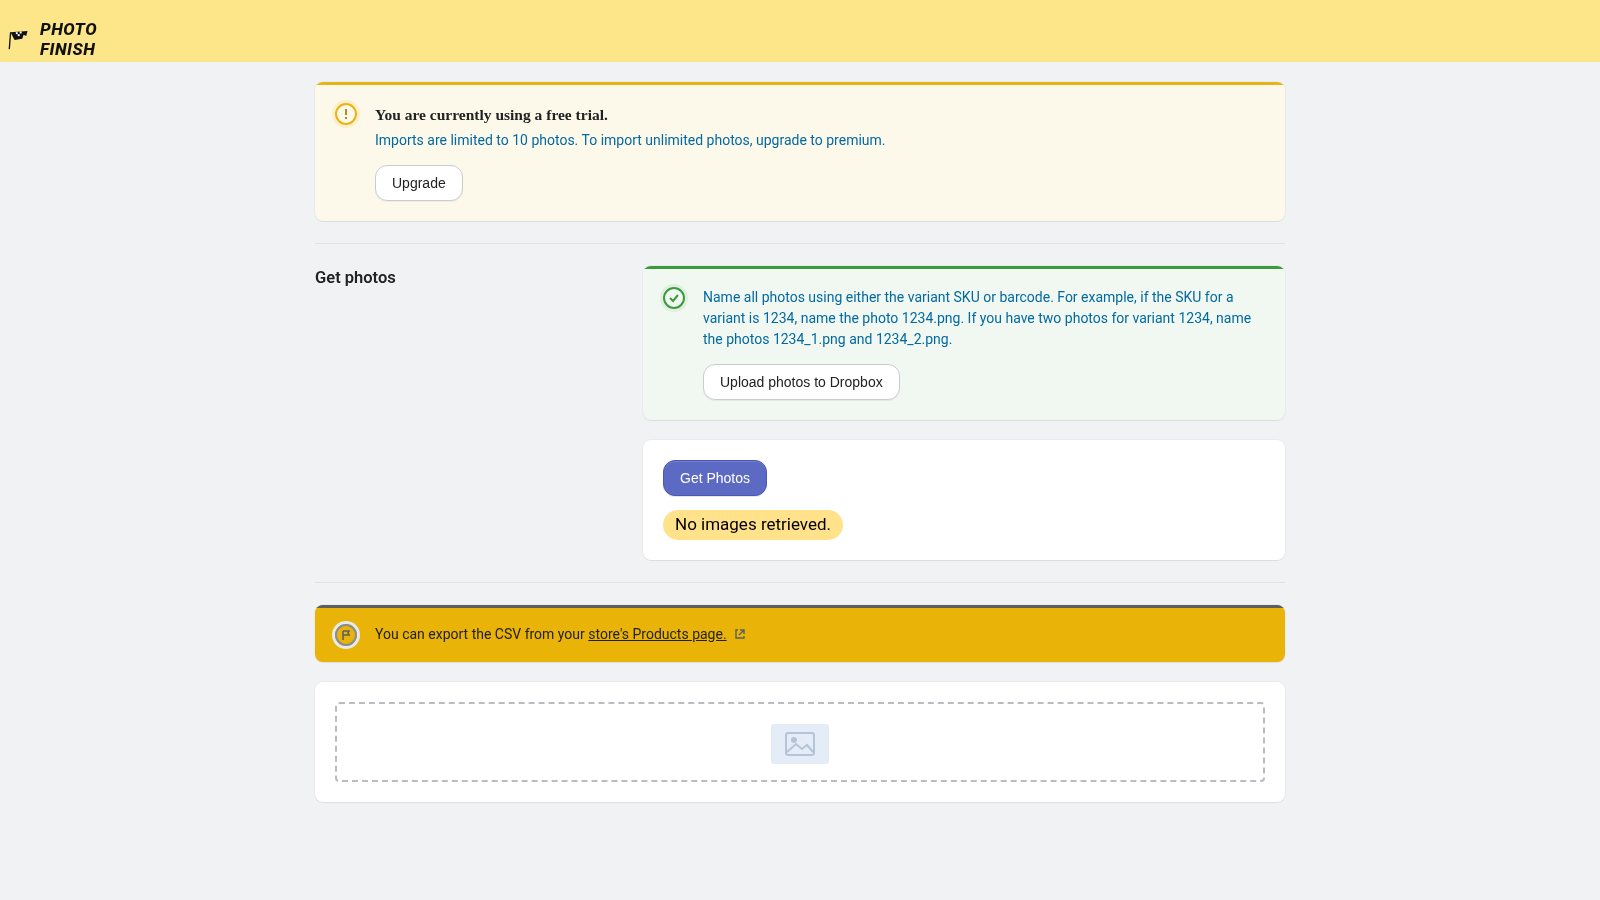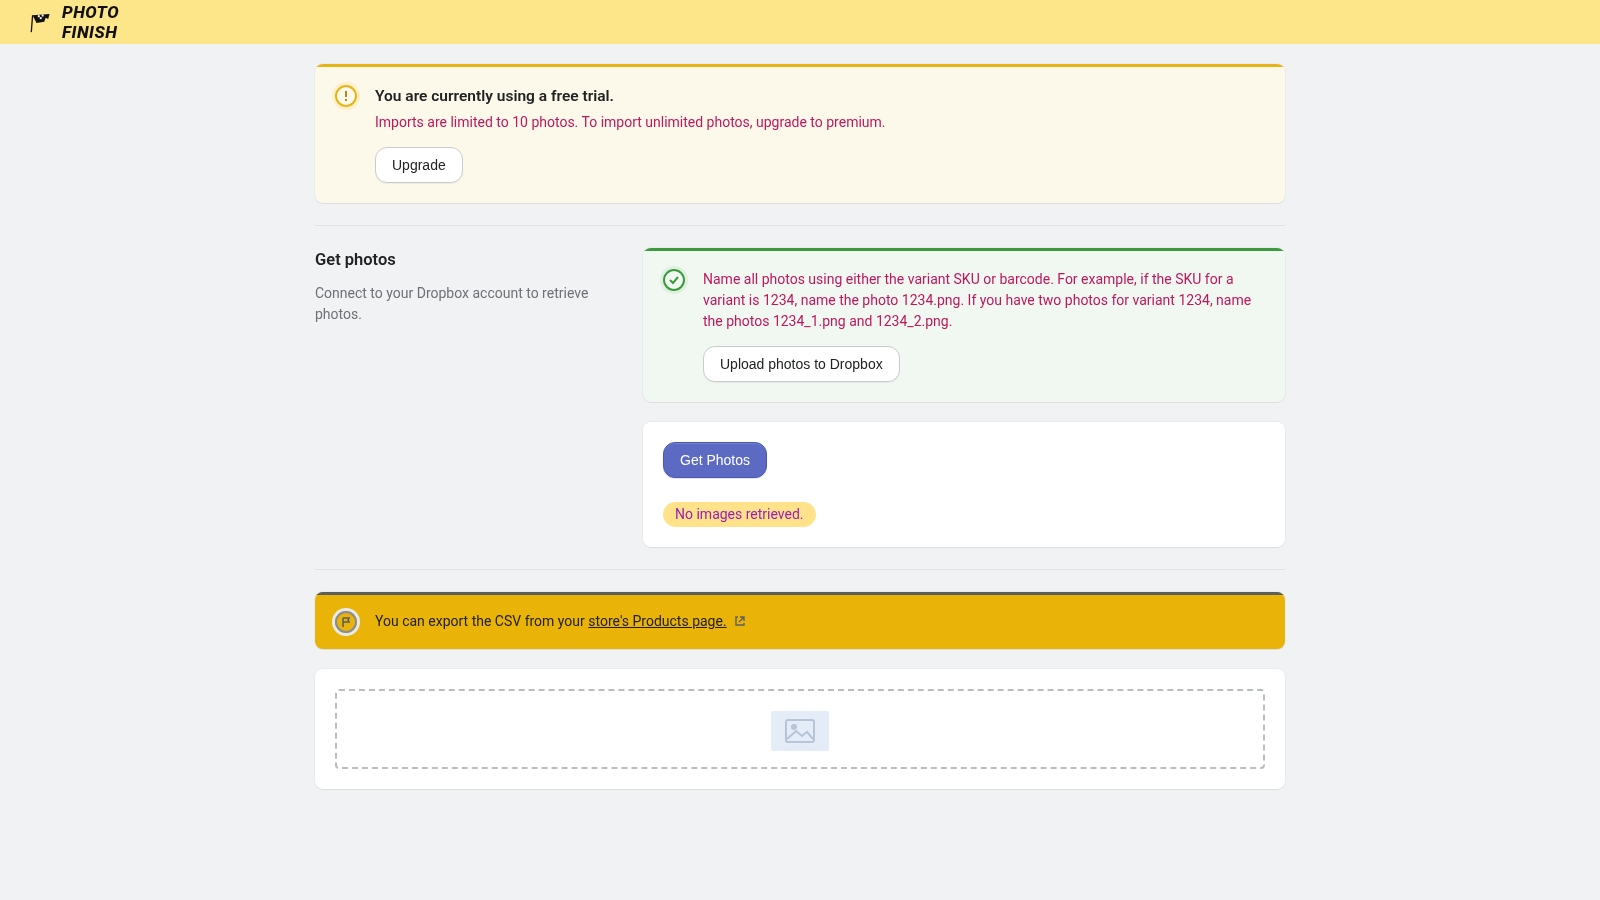--- a/index.html
+++ b/index.html
@@ -5,24 +5,24 @@
   * { box-sizing: border-box; margin: 0; padding: 0; }
   body {
     font-family: -apple-system, BlinkMacSystemFont, "Segoe UI", Roboto, Helvetica, Arial, sans-serif;
     background: #f1f2f4;
     color: #202223;
     font-size: 14px;
     line-height: 1.5;
   }
   .topbar {
     background: #fde589;
-    height: 44px;
-    display: flex;
-    align-items: flex-start;
-    padding: 0 30px;
+    height: 62px;
+    display: flex;
+    align-items: flex-end;
+    padding: 0 8px;
   }
   .logo {
     display: flex;
     align-items: center;
     gap: 6px;
     font-weight: 800;
     font-style: italic;
     font-size: 17px;
     letter-spacing: 0.5px;
     color: #111;
@@ -56,22 +56,22 @@
     width: 22px; flex: 0 0 22px;
   }
   .icon-circle {
     width: 22px; height: 22px; border-radius: 50%;
     display: flex; align-items: center; justify-content: center;
   }
   .icon-circle.warn { border: 2px solid #e7b417; color:#9a7c10; box-shadow: 0 0 0 3px #fdf0c9; }
   .icon-circle.ok { border: 2px solid #3c9a3c; color:#2f7a2f; box-shadow: 0 0 0 3px #dff0df; }
   .icon-circle.neutral { border: 2px solid #8a8d90; color:#5c5f62; box-shadow: 0 0 0 3px #e8eaeb; }
   .banner-content { flex: 1; }
-  .banner-title { font-weight: 600; font-size: 15.5px; margin-bottom: 4px; }
-  .banner-text { color: #be185d; margin-bottom: 14px; }
+  .banner-title { font-weight: 600; font-size: 15.5px; margin-bottom: 4px; font-family: Liberation Serif, serif; }
+  .banner-text { color: #0369a1; margin-bottom: 14px; }
   .banner-text:last-child { margin-bottom: 0; }
   .btn {
     display: inline-block;
     background: #fff;
     border: 1px solid #c9cccf;
     border-radius: 12px;
     padding: 9px 16px;
     font-size: 14px;
     color: #202223;
     cursor: pointer;
@@ -108,25 +108,25 @@
   .card {
     background: #fff;
     border-radius: 8px;
     box-shadow: 0 1px 0 rgba(0,0,0,0.05), 0 0 0 1px rgba(0,0,0,0.03);
     padding: 20px;
     margin-top: 20px;
   }
   .badge-warn {
     display: inline-block;
     background: #ffe28a;
-    color: #a21caf;
+    color: #000000;
     border-radius: 999px;
     padding: 2px 12px;
-    font-size: 14px;
-    margin-top: 24px;
+    font-size: 17px;
+    margin-top: 14px;
   }
   a.link { color: #1f1f1f; text-decoration: underline; cursor: pointer; }
   .ext-icon { display:inline-block; vertical-align:middle; margin-left:4px; }
   .dropzone-card {
     background:#fff;
     border-radius:8px;
     box-shadow: 0 1px 0 rgba(0,0,0,0.05), 0 0 0 1px rgba(0,0,0,0.03);
     padding:20px;
     margin-top:20px;
   }
@@ -183,21 +183,20 @@
         <div class="banner-title">You are currently using a free trial.</div>
         <div class="banner-text">Imports are limited to 10 photos. To import unlimited photos, upgrade to premium.</div>
         <button class="btn">Upgrade</button>
       </div>
     </div>
   </div>
 
   <div class="section">
     <div class="section-left">
       <h2>Get photos</h2>
-      <p>Connect to your Dropbox account to retrieve photos.</p>
     </div>
     <div class="section-right">
       <div class="banner banner-success" style="margin-bottom:0">
         <div class="banner-strip"></div>
         <div class="banner-body">
           <div class="banner-icon-wrap">
             <div class="icon-circle ok">
               <svg width="12" height="12" viewBox="0 0 12 12">
                   <path d="M2 6 L5 9 L10 3" stroke="#3c9a3c" stroke-width="2" fill="none"></path>
                 </svg>

